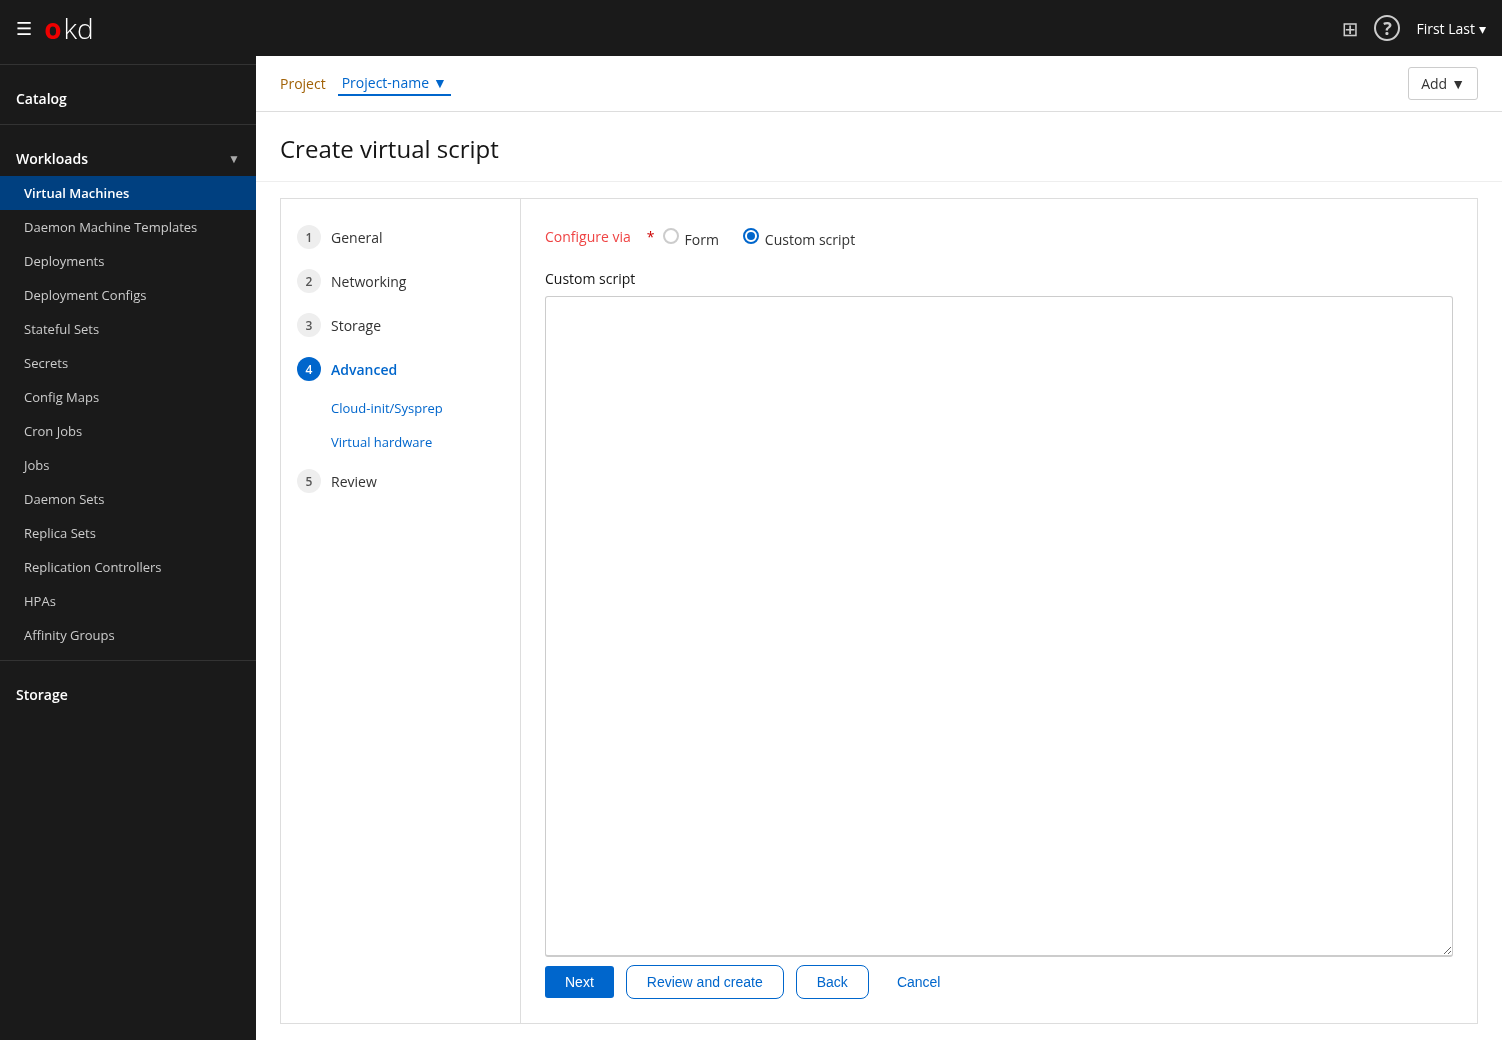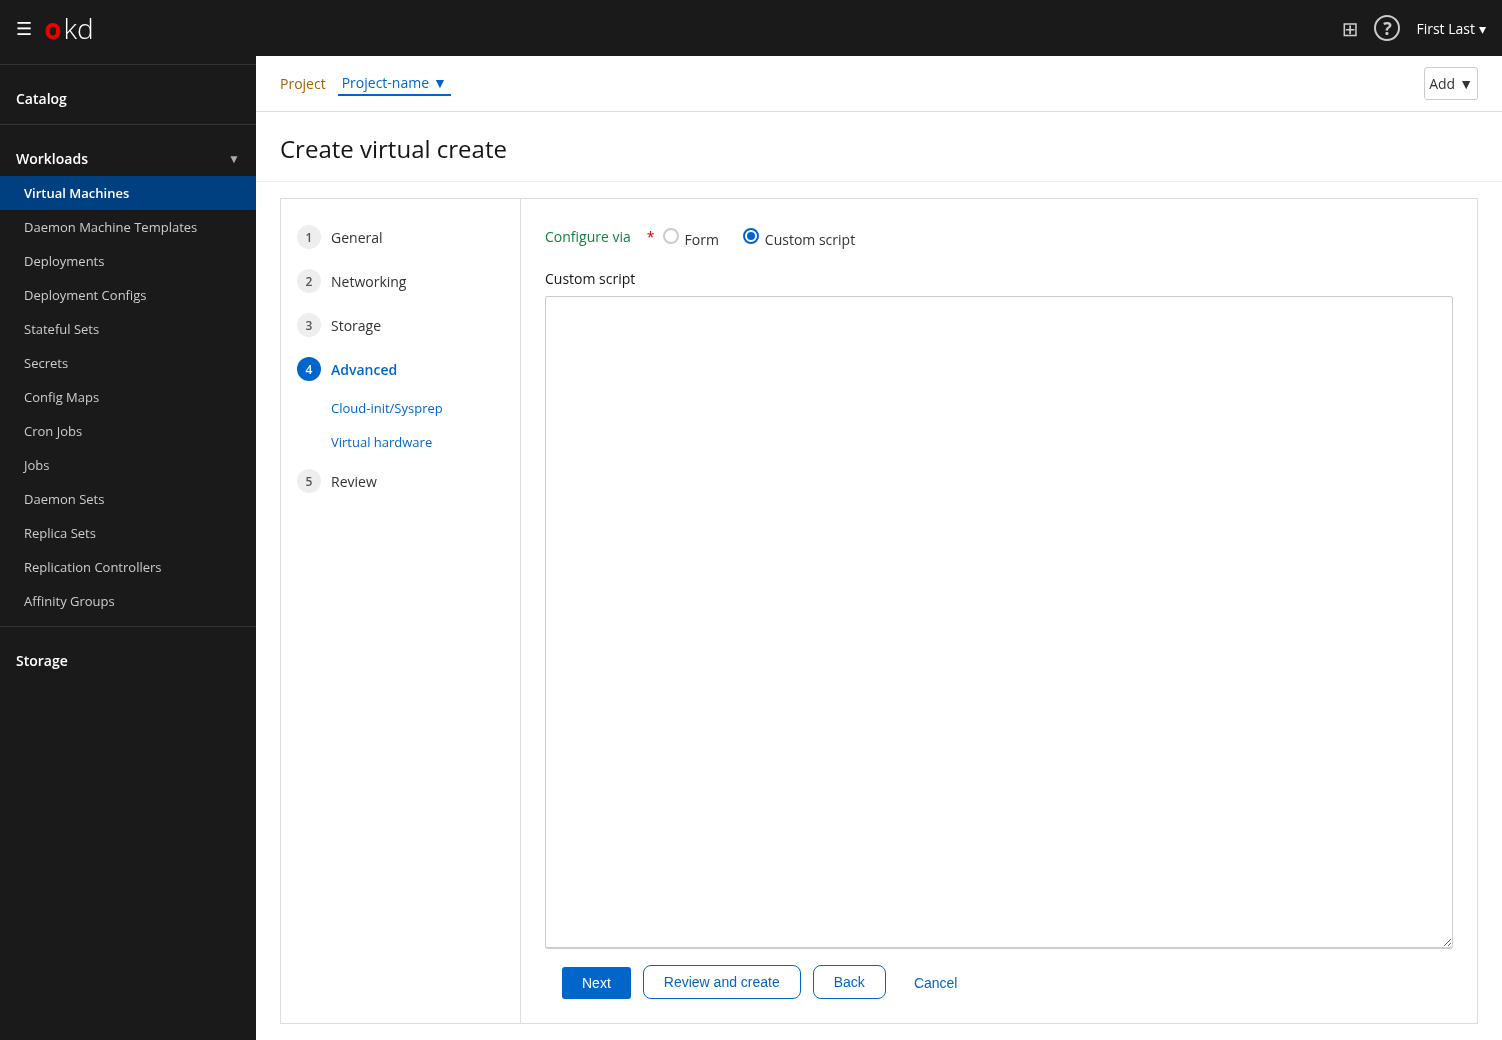--- a/index.html
+++ b/index.html
@@ -77,21 +77,21 @@
   .topbar-project-select {
     display: flex; align-items: flex-end; gap: 4px;
     border-bottom: 2px solid #0066cc;
     padding: 2px 4px;
     cursor: pointer;
     font-size: 14px; color: #0066cc;
   }
   .topbar-spacer { flex: 1; }
   .topbar-add-btn {
     display: flex; align-items: center; gap: 4px;
-    border: 1px solid #ccc; padding: 6px 4px; border-radius: 3px;
+    border: 1px solid #ccc; padding: 6px 12px; border-radius: 3px;
     cursor: pointer; font-size: 14px; color: #333;
   }
 
   
   .page-title-bar {
     padding: 20px 24px 16px;
     border-bottom: 1px solid #eee;
     flex-shrink: 0;
     background: #fff;
   }
@@ -141,21 +141,21 @@
 
   
   .wizard-body {
     flex: 1; padding: 24px; overflow-y: auto;
     display: flex; flex-direction: column;
   }
 
   .configure-via-row {
     display: flex; align-items: center; gap: 8px; margin-bottom: 20px;
   }
-  .configure-via-label { font-size: 14px; color: #15803d; margin-right: 8px; }
+  .configure-via-label { font-size: 14px; color: #ef4444; margin-right: 8px; }
   .req-asterisk { color: #c00; }
   .radio-option { display: flex; align-items: center; gap: 6px; cursor: pointer; margin-right: 16px; }
   .radio-circle {
     width: 16px; height: 16px; border-radius: 50%;
     border: 2px solid #ccc; display: flex; align-items: center; justify-content: center;
   }
   .radio-circle.checked { border-color: #0066cc; }
   .radio-circle.checked::after {
     content: ''; width: 8px; height: 8px; border-radius: 50%; background: #0066cc;
   }
@@ -167,24 +167,23 @@
     flex: 1; min-height: 400px;
     border: 1px solid #ccc; border-radius: 3px;
     padding: 8px; resize: vertical;
     font-size: 13px; color: #333;
     outline: none;
     border-bottom: 2px solid #ccc;
   }
 
   
   .wizard-footer {
-    display: flex; align-items: flex-end; gap: 12px;
-    padding: 16px 0 0;
+    display: flex; align-items: center; gap: 12px;
+    padding: 8px 0 0;
     flex-shrink: 0;
-    margin-left: 17px;
   }
   .btn-primary {
     background: #0066cc; color: #fff; border: none;
     padding: 8px 20px; border-radius: 3px; cursor: pointer; font-size: 14px;
   }
   .btn-secondary {
     background: #fff; color: #0066cc; border: 1px solid #0066cc;
     padding: 8px 20px; border-radius: 8px; cursor: pointer; font-size: 14px;
   }
   .btn-link {
@@ -251,20 +250,23 @@
     <div class="sidebar-item">
       <span>Daemon Sets</span>
     </div>
     <div class="sidebar-item">
       <span>Replica Sets</span>
     </div>
     <div class="sidebar-item">
       <span>Replication Controllers</span>
     </div>
     <div class="sidebar-item">
+      <span>HPAs</span>
+    </div>
+    <div class="sidebar-item">
       <span>Affinity Groups</span>
     </div>
     <hr class="sidebar-divider">
     <div class="sidebar-section-header">
       <span>Storage</span>
     </div>
   </aside>
 
   <div class="main-content">
 
@@ -275,21 +277,21 @@
         <span>▼</span>
       </div>
       <div class="topbar-spacer"></div>
       <div class="topbar-add-btn">
         <span>Add</span>
         <span>▼</span>
       </div>
     </div>
 
     <div class="page-title-bar">
-      <h1 class="page-title">Create virtual create</h1>
+      <h1 class="page-title">Create virtual script</h1>
     </div>
 
     <div class="wizard-container">
 
       <nav class="wizard-nav">
         <div class="wizard-step">
           <span class="step-number">1</span>
           <span>General</span>
         </div>
         <div class="wizard-step">

